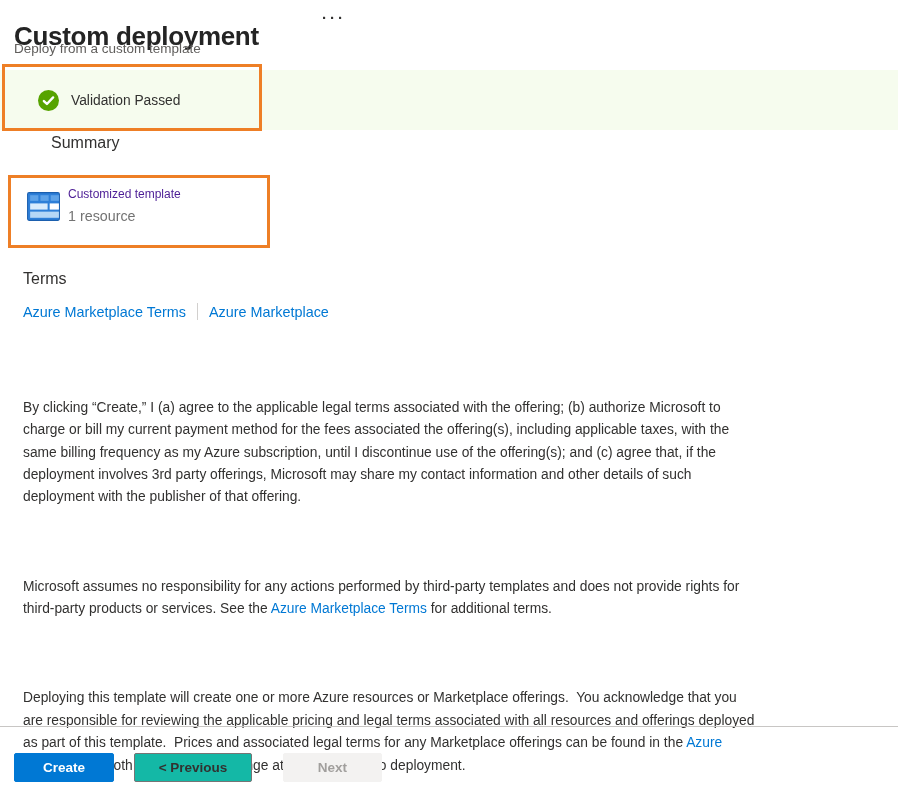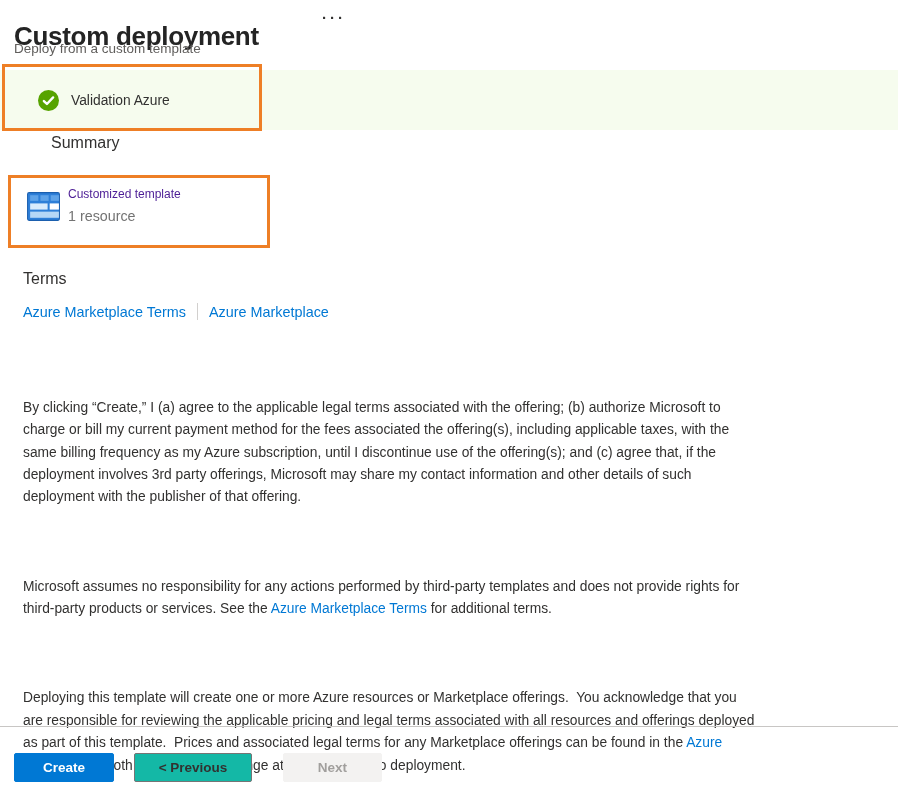--- a/index.html
+++ b/index.html
@@ -109,21 +109,21 @@
   </button>
   <div class="page-subtitle">Deploy from a custom template</div>
 
   <div class="banner">
     <span class="banner-icon">
       <svg viewBox="0 0 20 20" width="21" height="21">
         <circle cx="10" cy="10" r="10" fill="#57a300"></circle>
         <path d="M5.6 10.5 L8.5 13.3 L14.4 7.1" stroke="#ffffff" stroke-width="2.3" fill="none" stroke-linecap="round" stroke-linejoin="round"></path>
       </svg>
     </span>
-    <span class="banner-msg">Validation Azure</span>
+    <span class="banner-msg">Validation Passed</span>
   </div>
 
   <div class="annot annot-validation"></div>
   <div class="annot annot-summary"></div>
 
   <div class="section-heading heading-summary">Summary</div>
 
   <span class="summary-icon">
     <svg viewBox="0 0 36 36" width="37" height="37">
       <rect x="2.5" y="4.5" width="31" height="27" rx="1.5" fill="#2e7fd8" stroke="#1b5fae" stroke-width="1"></rect>

